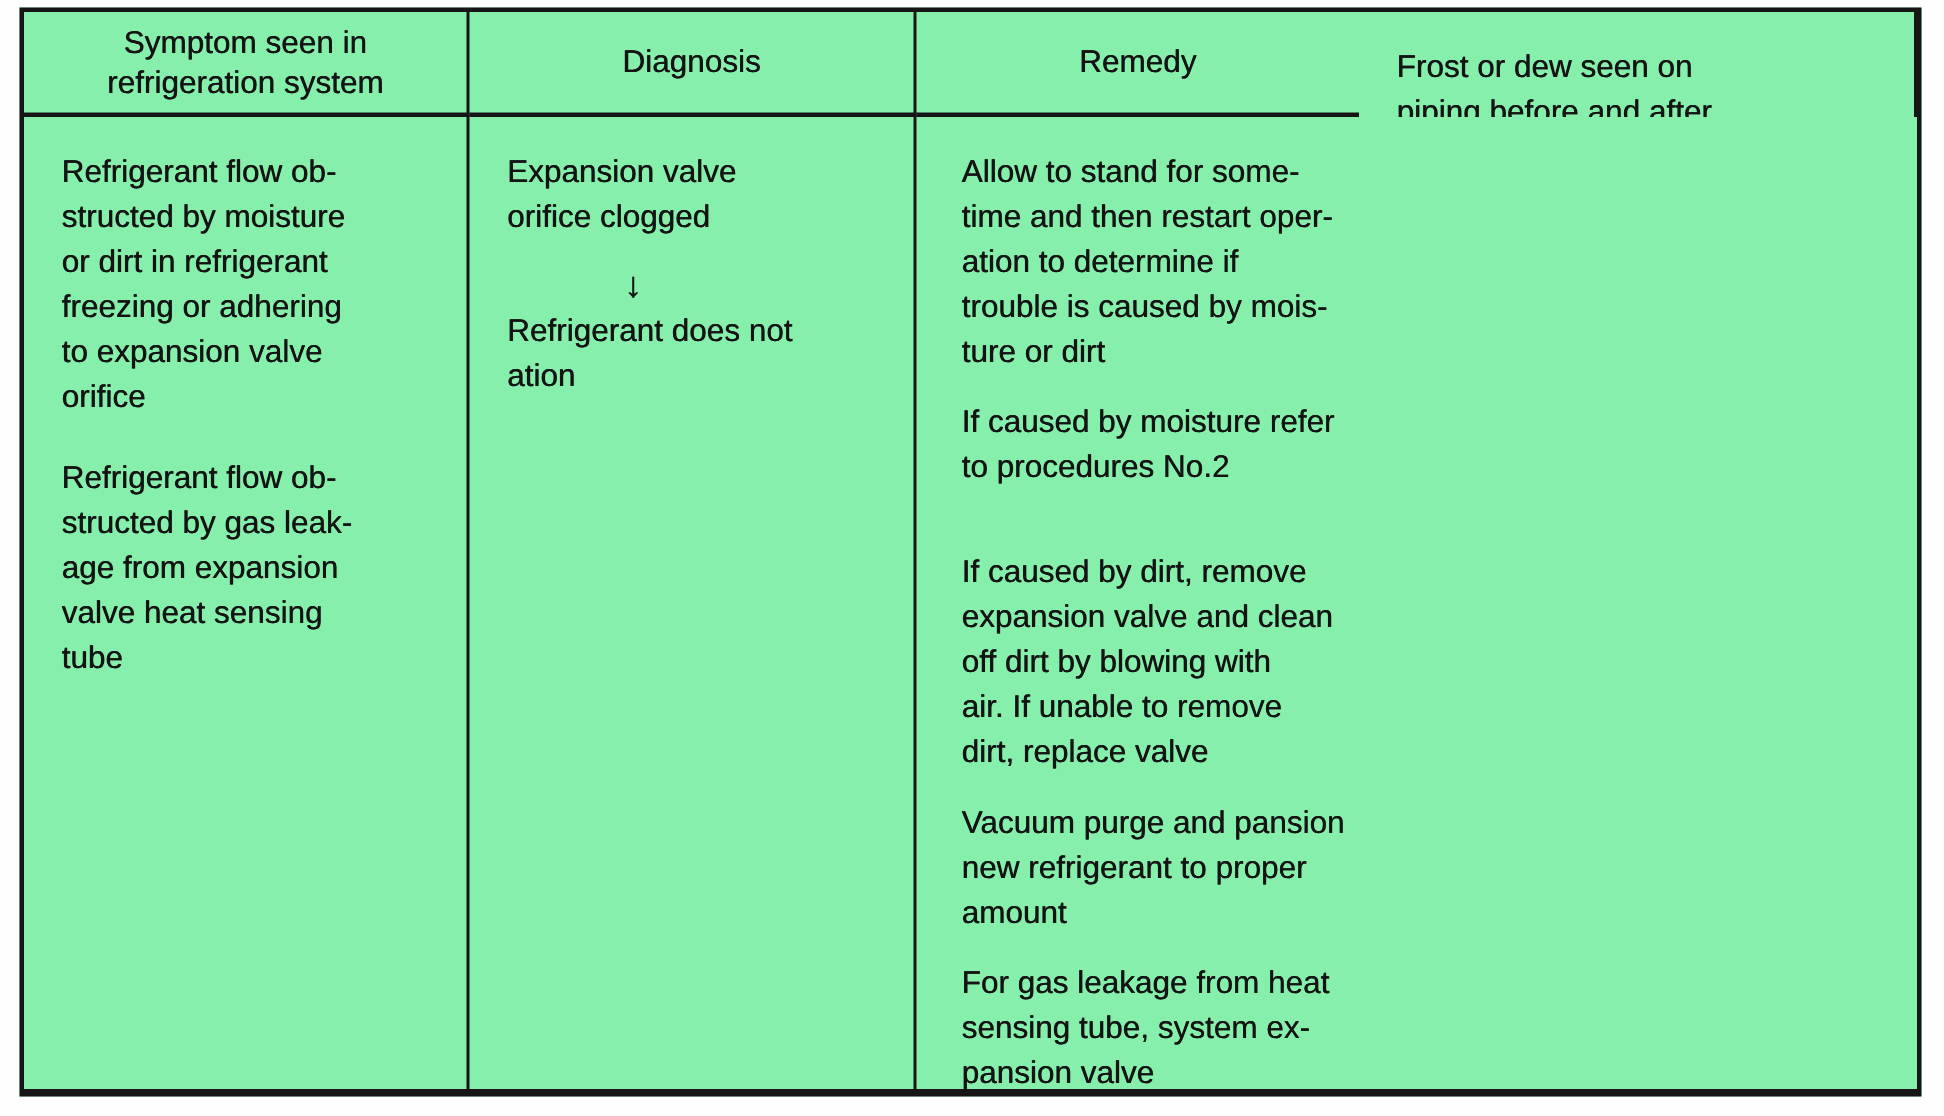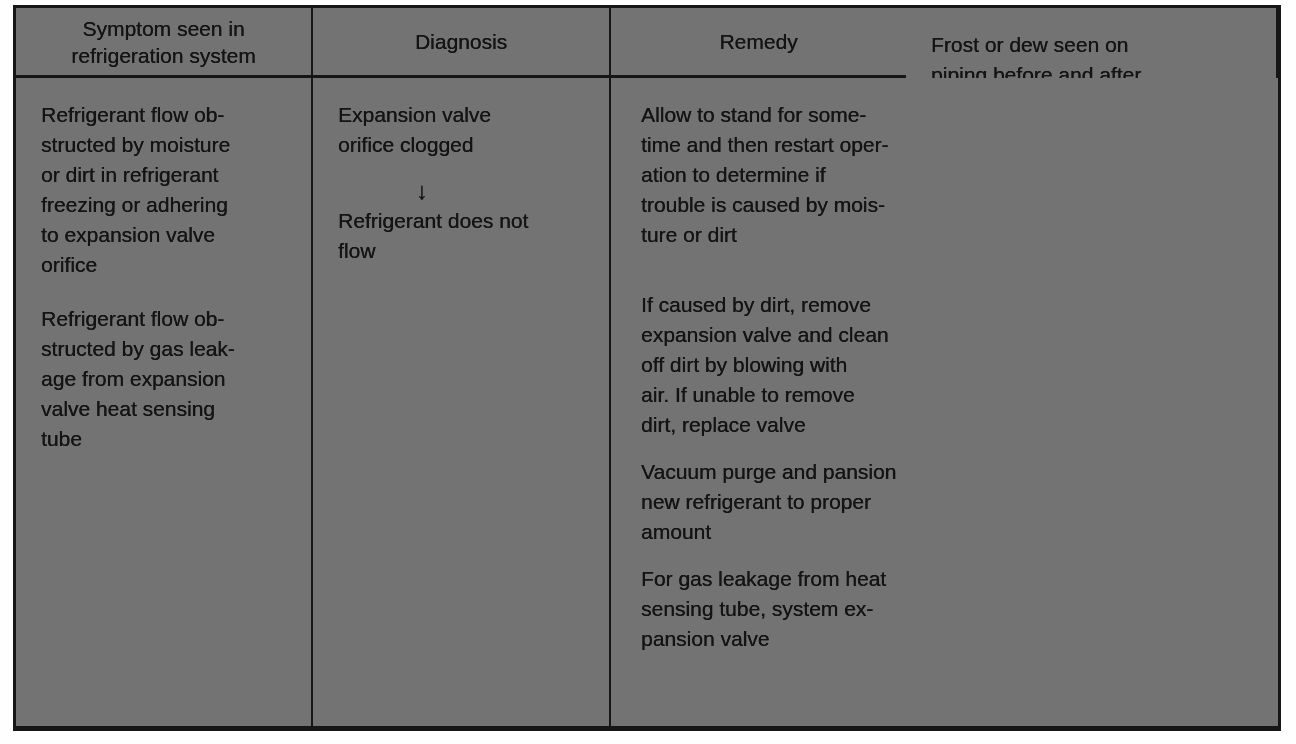--- a/index.html
+++ b/index.html
@@ -17,21 +17,21 @@
   }
   .tbl {
     position: absolute;
     left: 13px; top: 5px;
     width: 1268px; height: 726px;
     border: 3px solid #161616;
     border-bottom-width: 5px;
     display: grid;
     grid-template-columns: 297px 298px 295px 1fr;
     grid-template-rows: 70px 1fr;
-    background: #737373;
+    background: #86efac;
   }
   .hcell {
     border-bottom: 3px solid #161616;
     display: flex;
     align-items: center;
     justify-content: center;
     text-align: center;
     font-size: 21px;
     line-height: 27px;
     white-space: pre-line;
@@ -88,29 +88,31 @@
 age from expansion
 valve heat sensing
 tube</p>
     </div>
 
     <div class="bcell divR">
       <p class="para" style="margin-bottom:16px">Expansion valve
 orifice clogged</p>
       <div class="arrow-line">↓</div>
       <p class="para">Refrigerant does not
-flow</p>
+ation</p>
     </div>
 
     <div class="bcell remedy-cell">
       <p class="para">Allow to stand for some-
 time and then restart oper-
 ation to determine if
 trouble is caused by mois-
 ture or dirt</p>
+      <p class="para">If caused by moisture refer
+to procedures No.2</p>
       <p class="para gap-lg">If caused by dirt, remove
 expansion valve and clean
 off dirt by blowing with
 air. If unable to remove
 dirt, replace valve</p>
       <p class="para">Vacuum purge and pansion
 new refrigerant to proper
 amount</p>
       <p class="para">For gas leakage from heat
 sensing tube, system ex-

